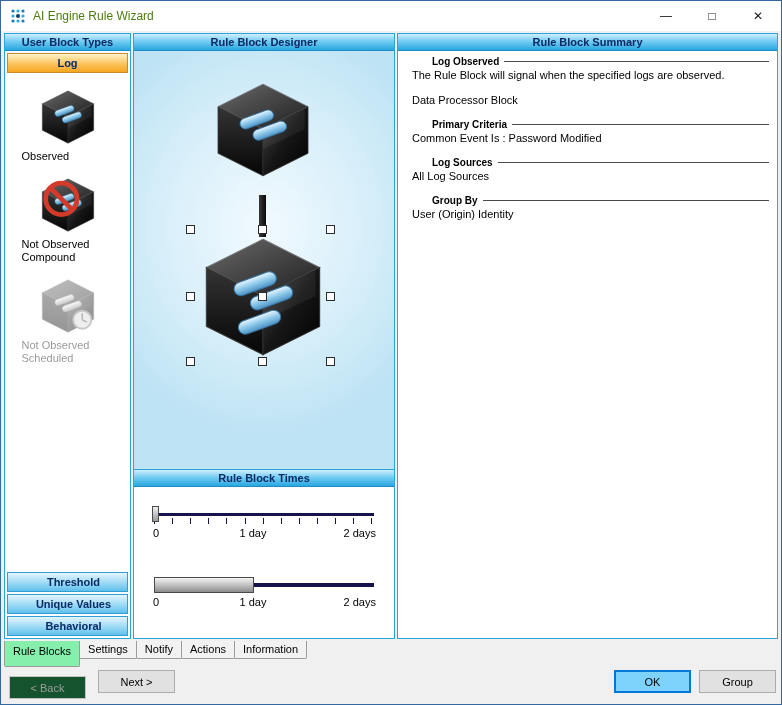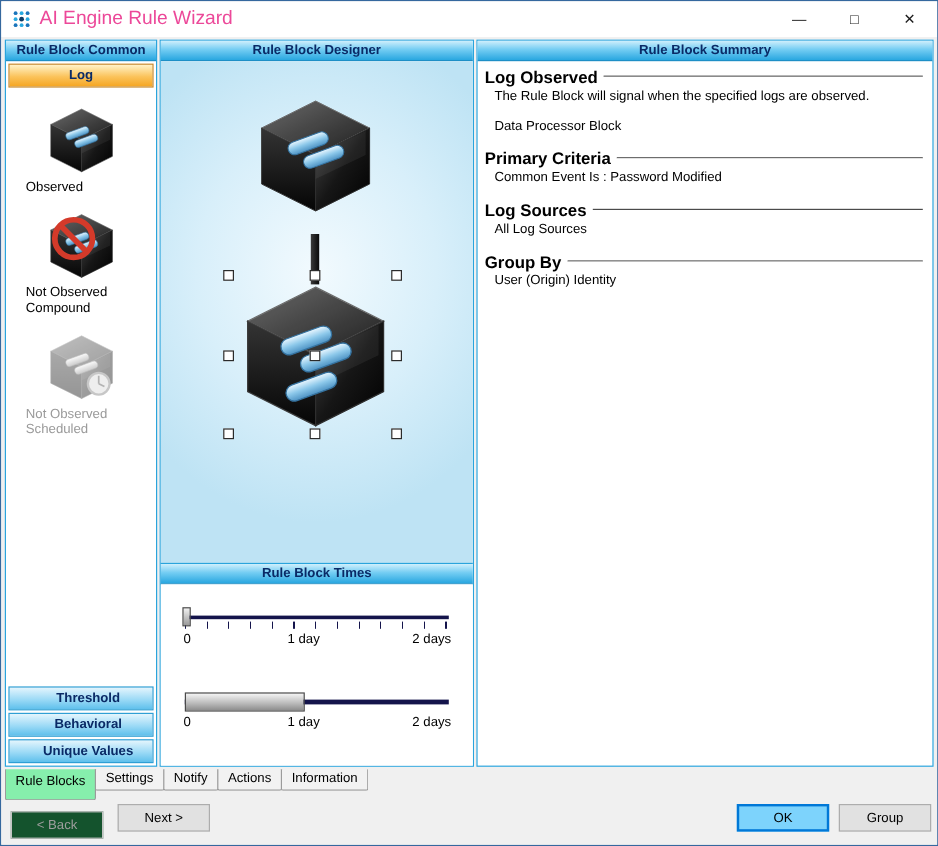--- a/index.html
+++ b/index.html
@@ -5,21 +5,21 @@
   * { margin:0; padding:0; box-sizing:border-box; }
   html,body { width:782px; height:705px; }
   body { font-family:"Liberation Sans", sans-serif; background:#ffffff; }
 
   .window { width:782px; height:705px; border:1px solid #35689E; background:#F0F0F0;
             display:flex; flex-direction:column; overflow:hidden; }
 
   
   .titlebar { height:30px; flex:0 0 auto; background:#ffffff; display:flex; align-items:center; padding-left:9px; }
   .app-icon { width:16px; height:16px; margin-right:7px; flex:0 0 auto; }
-  .titlebar-title { font-size:16px; color:#ec4899; }
+  .titlebar-title { font-size:12px; color:#4d7c0f; }
   .win-controls { margin-left:auto; display:flex; height:100%; }
   .win-btn { width:46px; height:100%; display:flex; align-items:center; justify-content:center;
              font-size:12px; color:#1a1a1a; cursor:default; }
 
   
   .main { flex:1; min-height:0; display:flex; gap:2px; padding:2px 3px; background:#F0F0F0; }
 
   .panel-header { height:17px; flex:0 0 auto;
     background:linear-gradient(to bottom,#CFEFFC 0%,#74CDF3 45%,#29A7E0 100%);
     border-bottom:1px solid #1E8FC6;
@@ -69,21 +69,21 @@
   .track2 { position:relative; height:16px; }
   .track2::before { content:""; position:absolute; left:0; right:0; top:6px; height:4px; background:#14144B; }
   .range-bar { position:absolute; left:0; top:0; width:45.5%; height:16px;
     background:linear-gradient(to bottom,#F4F4F4 0%,#BDBDBD 55%,#8C8C8C 100%); border:1px solid #4a4a4a; }
 
   
   .right-panel { flex:1; background:#ffffff; border:1px solid #2AA4DC; display:flex; flex-direction:column; }
   .summary-content { padding:5px 8px 0 6px; overflow:hidden; }
   .sum-section { margin-bottom:13px; }
   .sum-title-row { display:flex; align-items:center; }
-  .sum-title { font-weight:bold; font-size:14px; color:#000; white-space:nowrap; }
+  .sum-title { font-weight:bold; font-size:10px; color:#000; white-space:nowrap;margin-left:28px; }
   .sum-line { flex:1; height:2px; border-top:1px solid #4a4a4a; border-bottom:1px solid #ffffff; margin-left:5px; }
   .sum-body { font-size:11px; color:#000; margin:2px 0 0 8px; }
 
   
   .tabstrip { height:22px; flex:0 0 auto; background:#F0F0F0; display:flex; align-items:flex-start; padding-left:3px; }
   .tab { font-size:11px; color:#000; padding:2px 8px 0 8px; height:18px;
     background:#F2F2F2; border:1px solid #9B9B9B; border-top:none; border-radius:0 0 2px 2px;
     margin-left:-1px; cursor:default; }
   .tab.active { background:#86efac; height:26px; padding-top:4px; margin-left:0; position:relative; z-index:2; }
 
@@ -151,21 +151,21 @@
     <div class="win-controls">
       <span class="win-btn">—</span>
       <span class="win-btn">□</span>
       <span class="win-btn">✕</span>
     </div>
   </div>
 
   <div class="main">
 
     <div class="left-panel">
-      <div class="panel-header">Rule Block Common</div>
+      <div class="panel-header">User Block Types</div>
       <button class="log-btn">Log</button>
 
       <div class="type-item">
         <svg class="type-icon" viewBox="0 0 120 122">
           <use href="#cube"></use>
         </svg>
         <div class="type-label">Observed</div>
       </div>
 
       <div class="type-item">
@@ -182,22 +182,22 @@
           <use href="#cube"></use>
           <circle cx="90" cy="90" r="19" fill="#d8d8d8" stroke="#7c7c7c" stroke-width="4"></circle>
           <line x1="90" y1="90" x2="90" y2="76" stroke="#4d4d4d" stroke-width="3"></line>
           <line x1="90" y1="90" x2="100" y2="95" stroke="#4d4d4d" stroke-width="3"></line>
         </svg>
         <div class="type-label disabled">Not Observed Scheduled</div>
       </div>
 
       <div class="left-spacer"></div>
       <button class="left-bottom-btn">Threshold</button>
+      <button class="left-bottom-btn">Unique Values</button>
       <button class="left-bottom-btn">Behavioral</button>
-      <button class="left-bottom-btn">Unique Values</button>
     </div>
 
     <div class="center-panel">
       <div class="panel-header">Rule Block Designer</div>
 
       <div class="designer-canvas">
         <svg class="cube-top" viewBox="0 0 120 122">
           <use href="#cube"></use>
         </svg>
         <div class="connector"></div>

